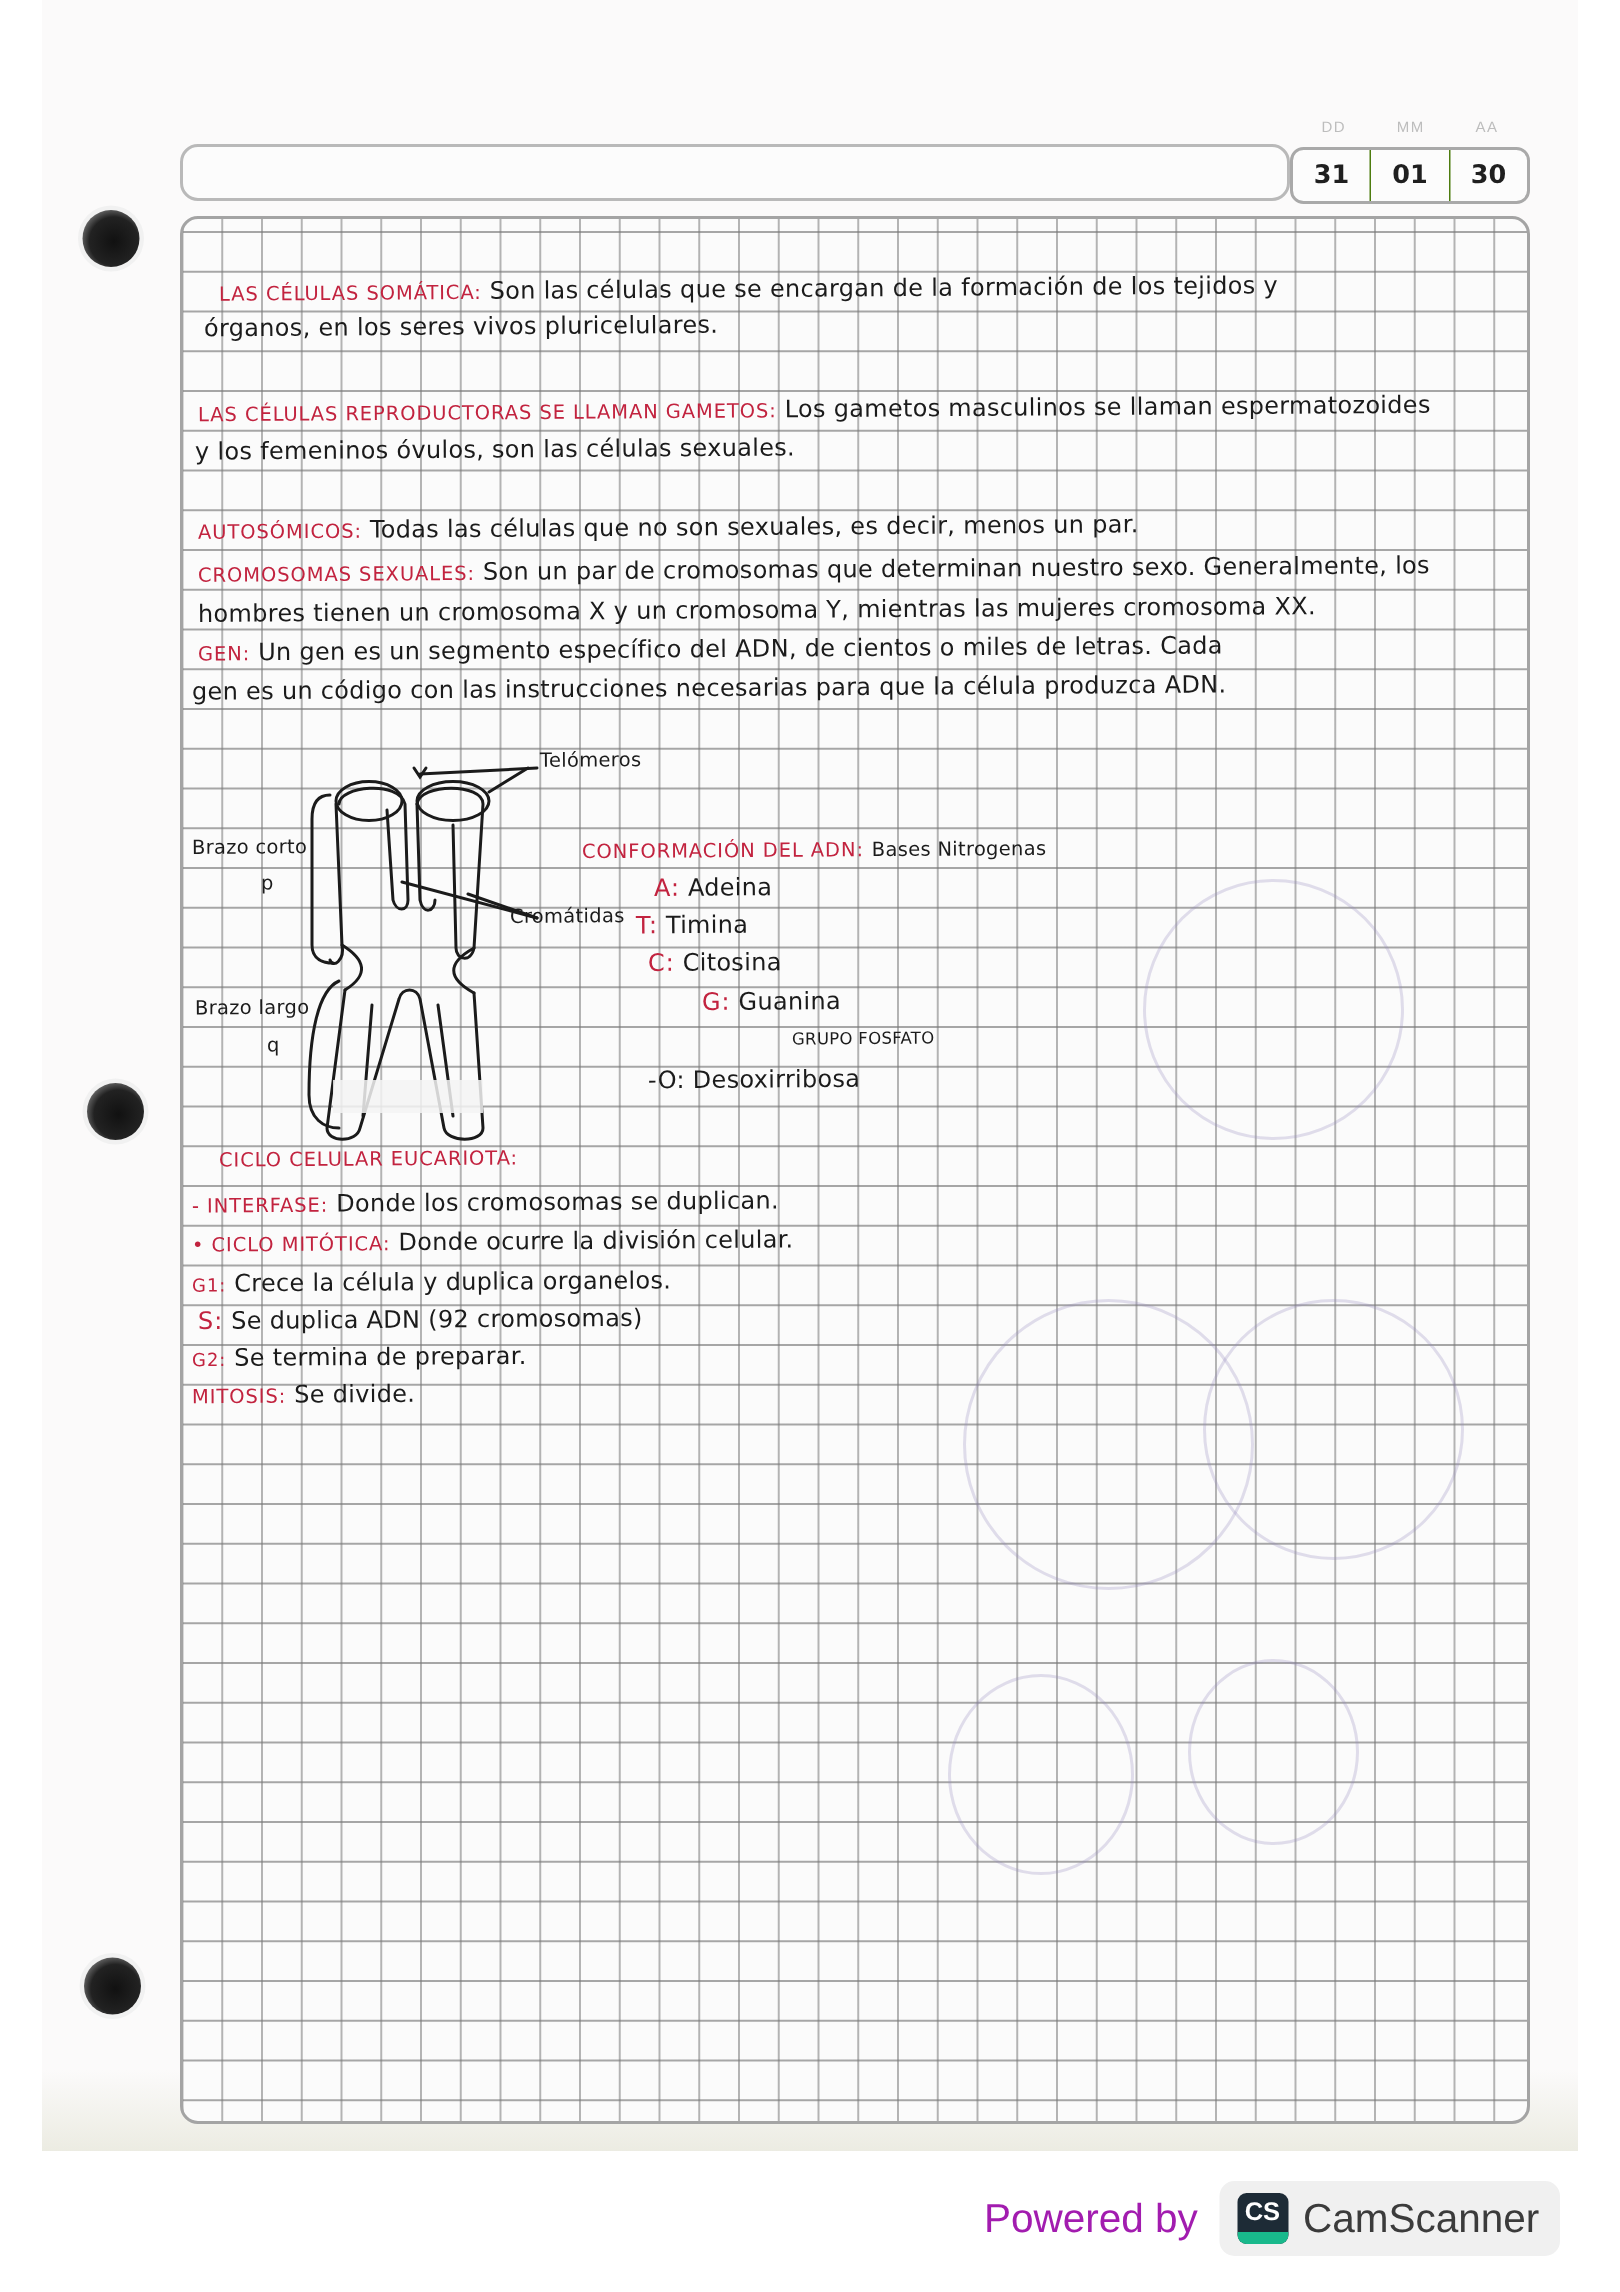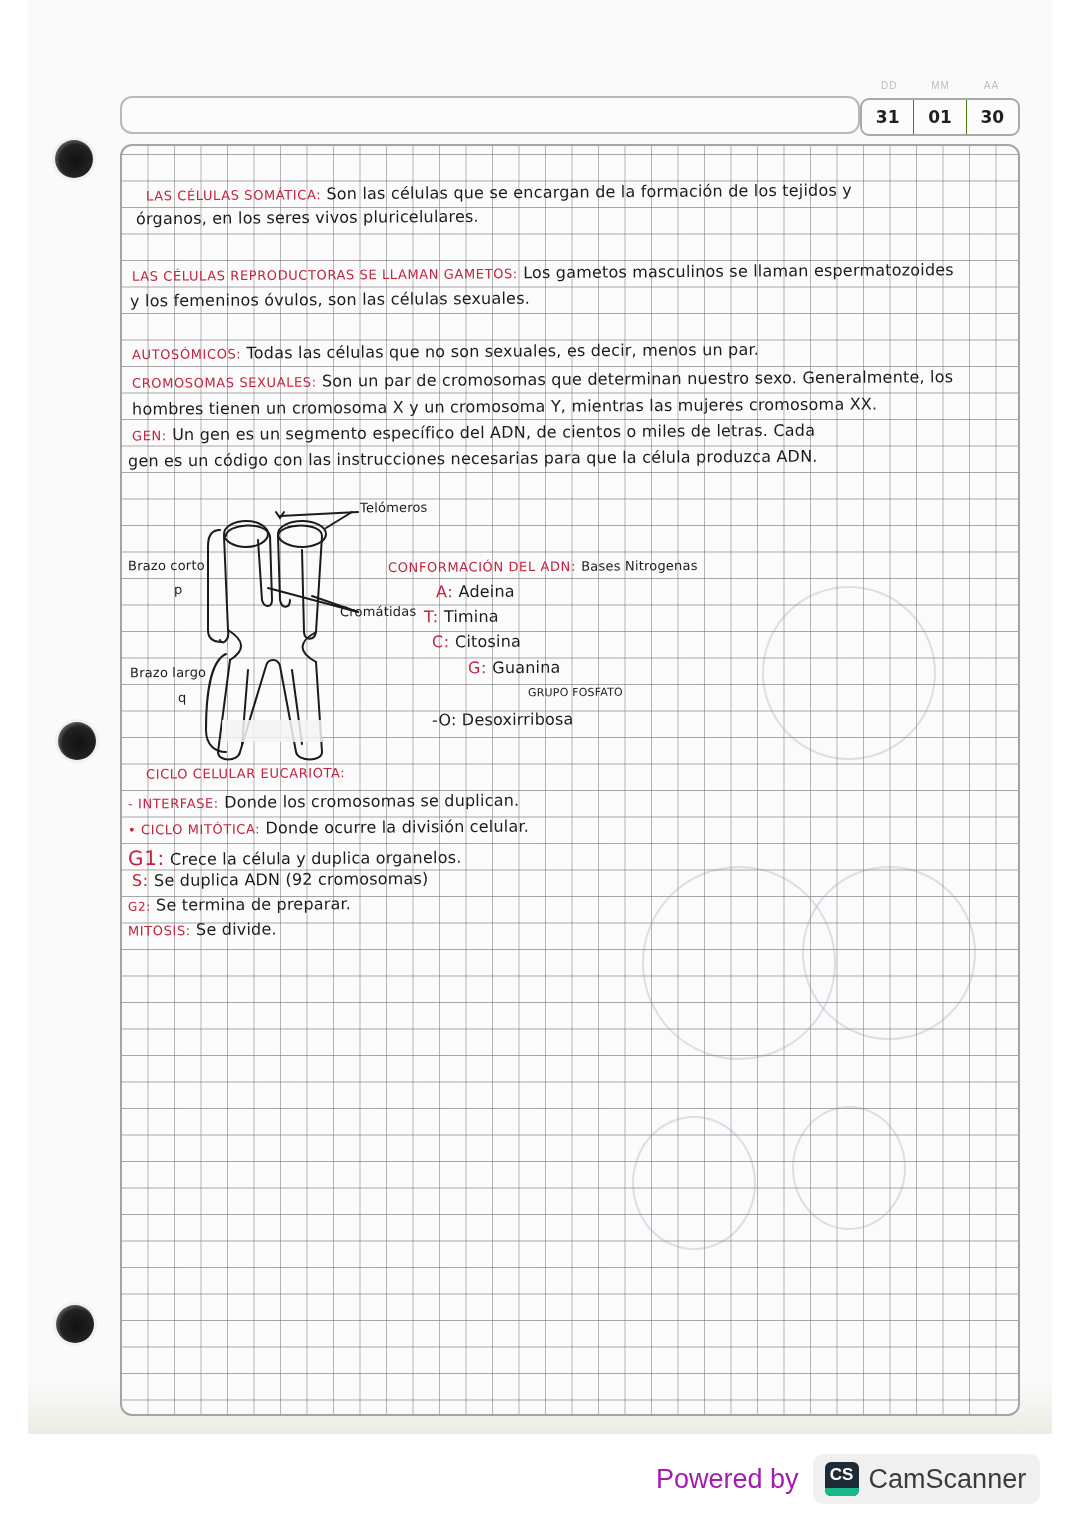--- a/index.html
+++ b/index.html
@@ -210,21 +210,21 @@
 <div class="hand red" style="left:146px;top:766px;">CICLO CELULAR EUCARIOTA:</div>
 <div class="hand" style="left:128px;top:792px;">
   <span class="red">- INTERFASE:</span>
   <span>Donde los cromosomas se duplican.</span>
 </div>
 <div class="hand" style="left:128px;top:818px;">
   <span class="red">• CICLO MITÓTICA:</span>
   <span>Donde ocurre la división celular.</span>
 </div>
 <div class="hand" style="left:128px;top:845px;">
-  <span class="red" style="font-size:20px">G1:</span>
+  <span class="red" style="font-size:12px">G1:</span>
   <span>Crece la célula y duplica organelos.</span>
 </div>
 <div class="hand" style="left:132px;top:870px;">
   <span class="red" style="font-size:16px">S:</span>
   <span>Se duplica ADN (92 cromosomas)</span>
 </div>
 <div class="hand" style="left:128px;top:895px;">
   <span class="red" style="font-size:12px">G2:</span>
   <span>Se termina de preparar.</span>
 </div>

